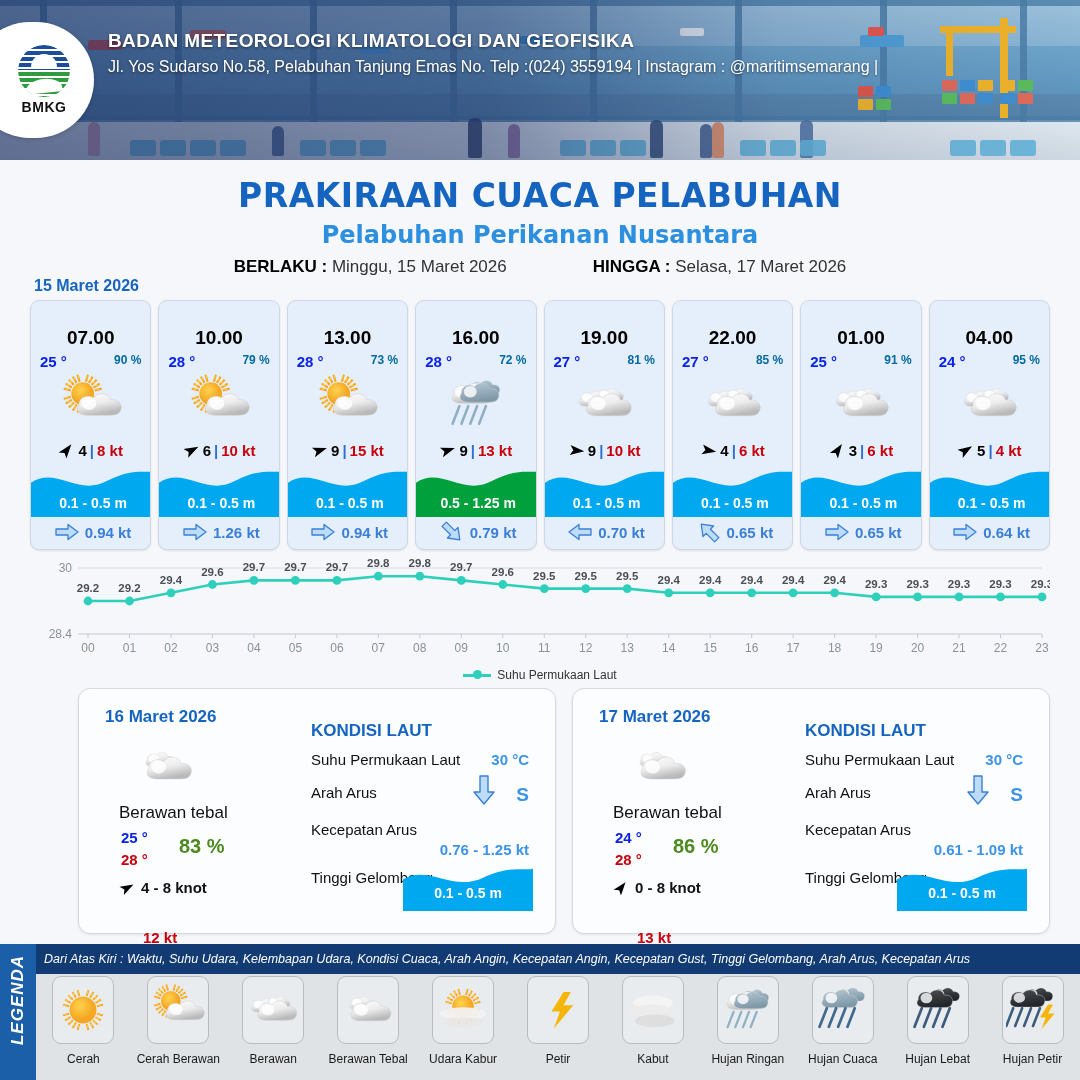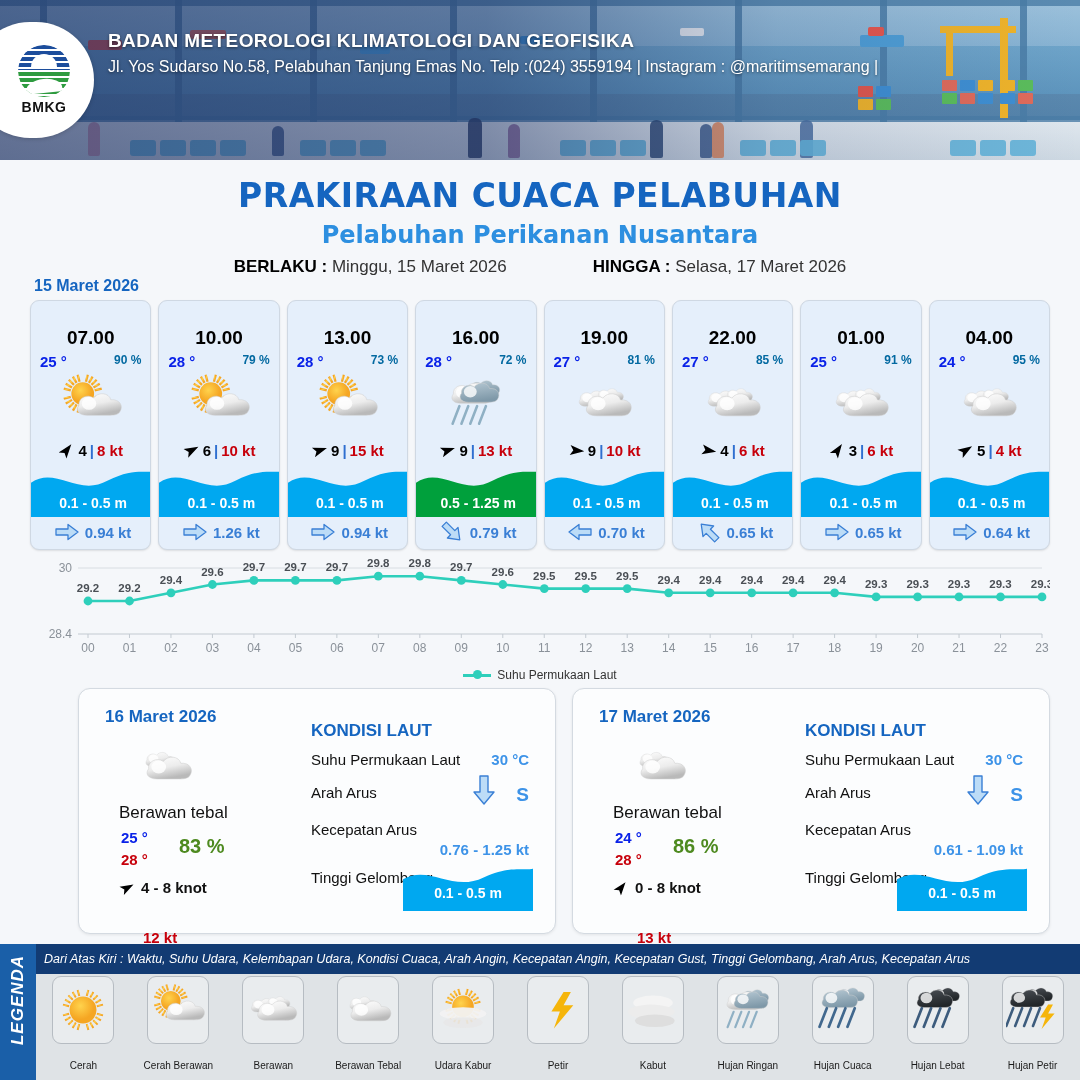--- a/index.html
+++ b/index.html
@@ -119,21 +119,21 @@
   .legendbar{position:absolute;left:0;top:944px;width:1080px;height:136px;background:#dfe3e6;}
   .lg-side{position:absolute;left:0;top:0;width:36px;height:136px;background:#1a5fa8;}
   .lg-side span{position:absolute;left:-32px;top:46px;width:100px;text-align:center;
      transform:rotate(-90deg);color:#fff;font-style:italic;font-weight:bold;font-size:17px;letter-spacing:1px;}
   .lg-top{position:absolute;left:36px;top:0;width:1044px;height:30px;background:#123b73;
      color:#fff;font-style:italic;font-size:12.5px;display:flex;align-items:center;padding-left:8px;}
   .lg-items{position:absolute;left:36px;top:32px;width:1044px;height:104px;display:flex;}
   .lg-item{flex:1;display:flex;flex-direction:column;align-items:center;}
   .lg-box{width:62px;height:68px;border:1px solid #b6bcc2;border-radius:9px;background:#e9ecee;
      display:flex;align-items:center;justify-content:center;}
-  .lg-cap{font-size:10px;color:#1a1a1a;margin-top:16px;text-align:center;}
+  .lg-cap{font-size:12px;color:#1a1a1a;margin-top:8px;text-align:center;}
 
   svg{display:block;}
 </style>
 </head>
 <body>
 
 <div class="header">
   <div class="hdr-art">
     <div class="hdr-sky"></div>
     <div class="hdr-sea"></div>

